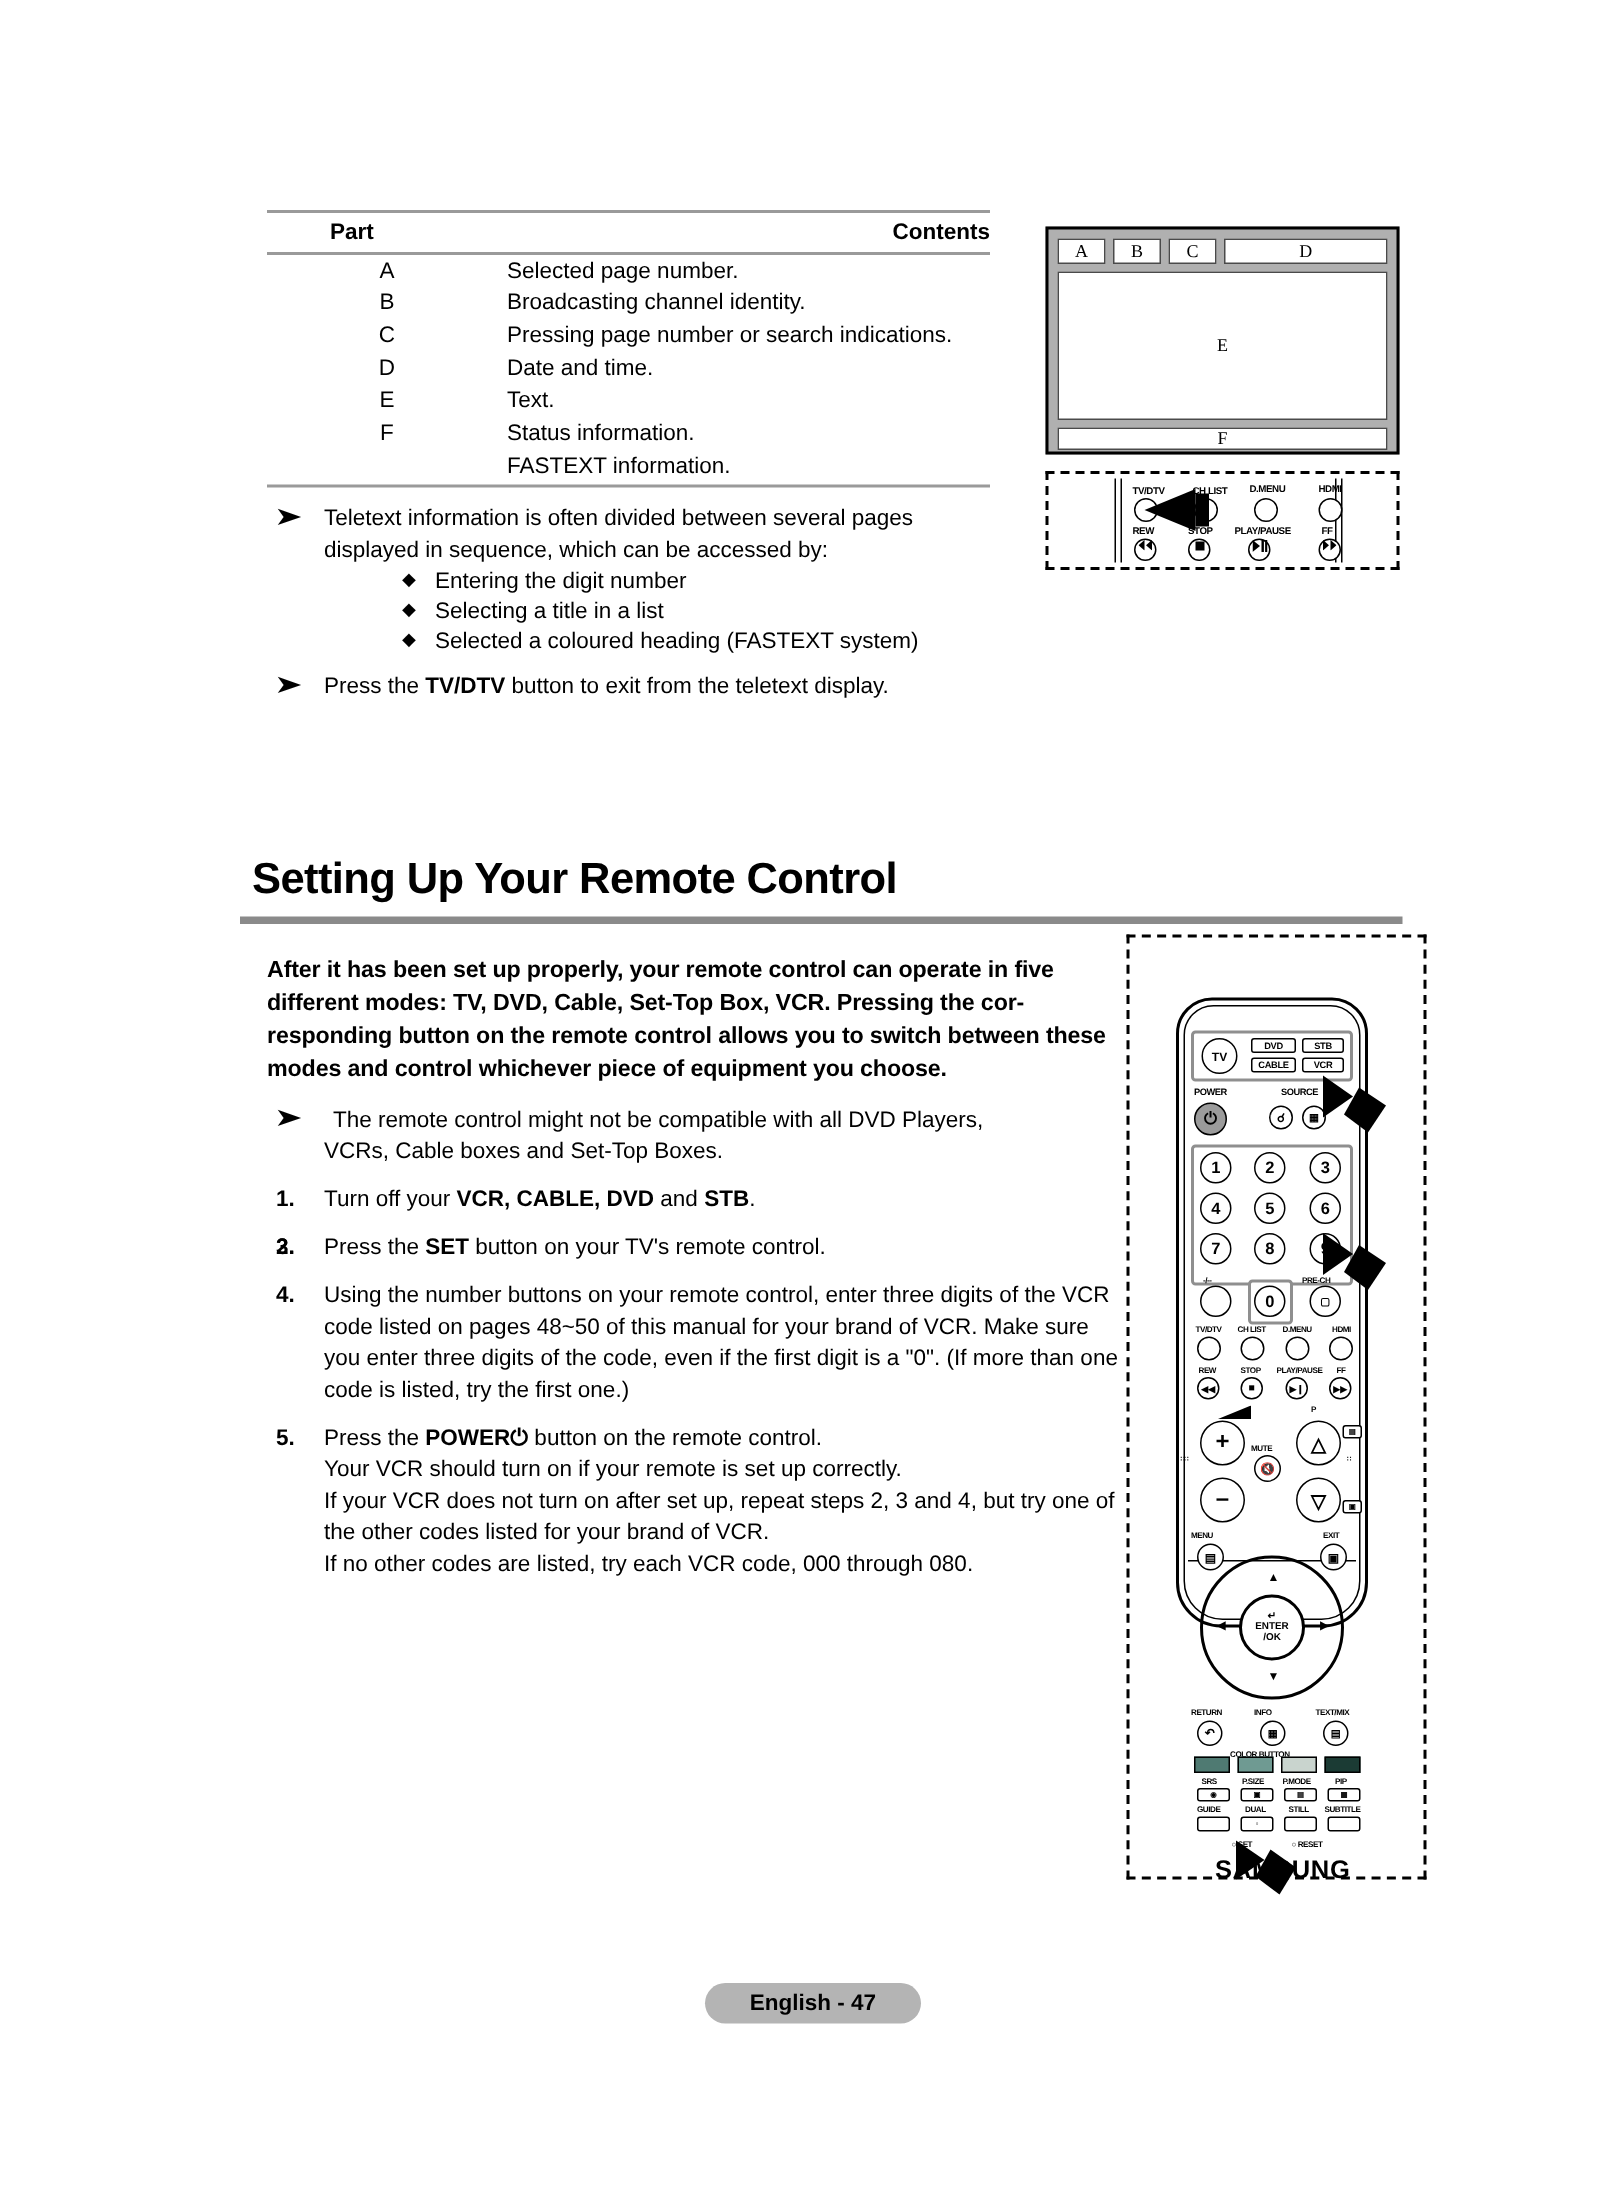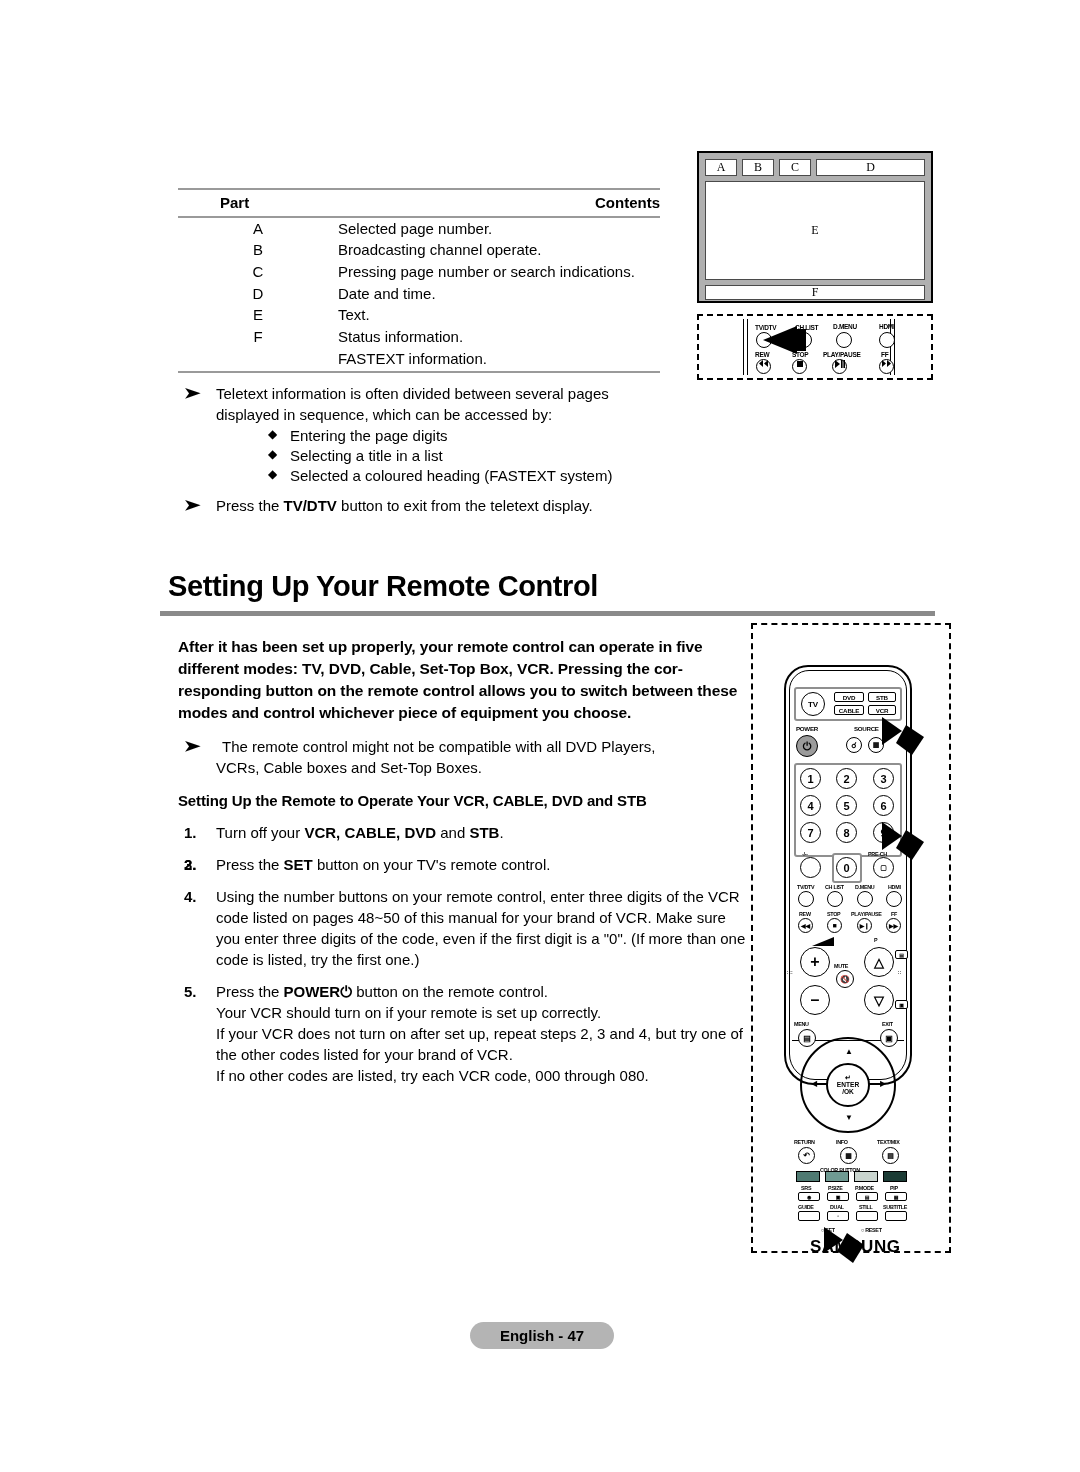--- a/index.html
+++ b/index.html
@@ -28,21 +28,20 @@
     font-weight: bold;
     letter-spacing: -0.1px;
     line-height: 1.25;
     margin-bottom: 9px;
   }
 
   table.parts {
     border-collapse: collapse;
     width: 100%;
     font-size: 15px;
-    margin-top: 48px;
   }
   table.parts thead th {
     font-weight: bold;
     font-size: 15px;
     text-align: right;
     padding: 4px 0 5px 0;
     border-top: 2px solid #9a9a9a;
     border-bottom: 2px solid #9a9a9a;
   }
   table.parts th.c-part, table.parts td.c-part {
@@ -425,21 +424,21 @@
         <th>Contents</th>
       </tr>
     </thead>
     <tbody>
       <tr>
         <td class="c-part">A</td>
         <td>Selected page number.</td>
       </tr>
       <tr>
         <td class="c-part">B</td>
-        <td>Broadcasting channel operate.</td>
+        <td>Broadcasting channel identity.</td>
       </tr>
       <tr>
         <td class="c-part">C</td>
         <td>Pressing page number or search indications.</td>
       </tr>
       <tr>
         <td class="c-part">D</td>
         <td>Date and time.</td>
       </tr>
       <tr>
@@ -458,21 +457,21 @@
   </table>
 
   <div class="bullets">
     <div class="bline">
       <span class="arrow">➤</span>
       <span>Teletext information is often divided between several pages</span><br>
       <span>displayed in sequence, which can be accessed by:</span>
       <div class="sub-diamonds">
         <div class="d">
           <span class="dia">◆</span>
-          <span>Entering the page digits</span>
+          <span>Entering the digit number</span>
         </div>
         <div class="d">
           <span class="dia">◆</span>
           <span>Selecting a title in a list</span>
         </div>
         <div class="d">
           <span class="dia">◆</span>
           <span>Selected a coloured heading (FASTEXT system)</span>
         </div>
       </div>
@@ -553,21 +552,20 @@
 
 <div class="body-col">
   <div class="bold-para">After it has been set up properly, your remote control can operate in five different modes: TV, DVD, Cable, Set-Top Box, VCR. Pressing the cor-responding button on the remote control allows you to switch between these modes and control whichever piece of equipment you choose.</div>
 
   <div class="note-line">
     <span class="arrow">➤</span>
     <span style="padding-left:6px;">The remote control might not be compatible with all DVD Players,</span><br>
     <span>VCRs, Cable boxes and Set-Top Boxes.</span>
   </div>
 
-  <div class="sub-heading">Setting Up the Remote to Operate Your VCR, CABLE, DVD and STB</div>
 
   <ol class="steps">
     <li>
       <span class="num">1.</span>
       <span>Turn off your <b>VCR, CABLE, DVD</b> and <b>STB</b>.</span>
     </li>
     <li>
       <span class="num">2.</span>
     </li>
     <li>

